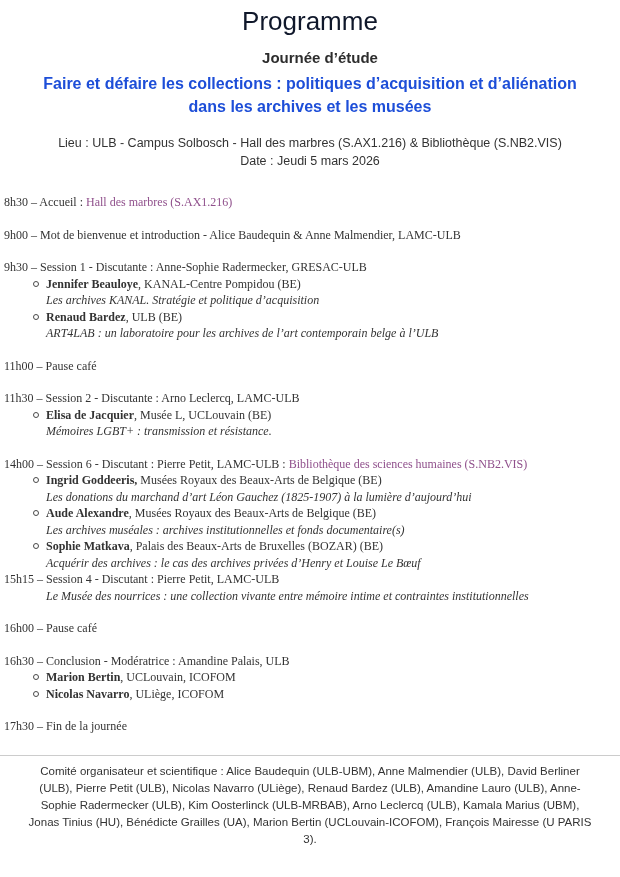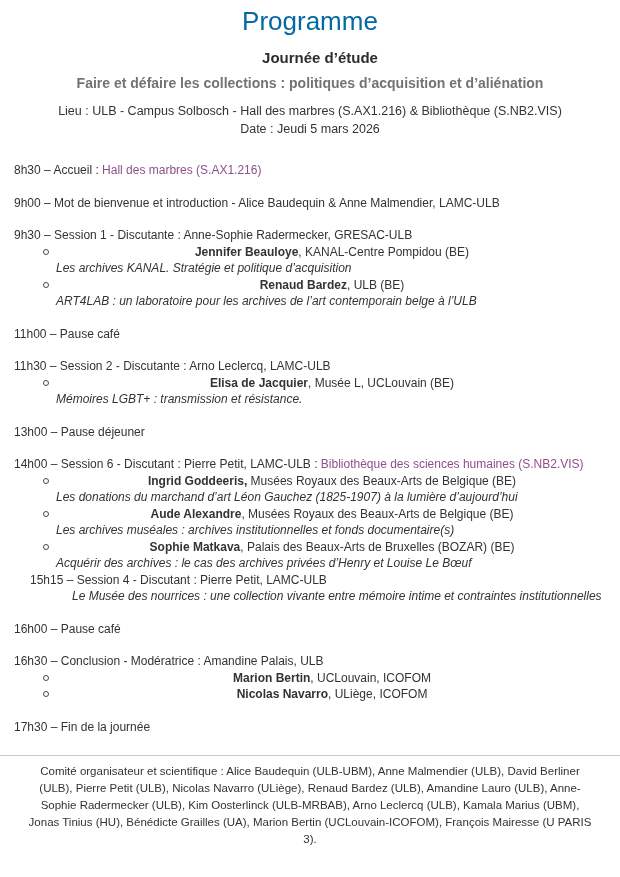--- a/index.html
+++ b/index.html
@@ -8,48 +8,48 @@
     font-family: "Liberation Sans", sans-serif;
     font-size: 12px;
     line-height: 16.5px;
     color: #333333;
   }
   .header { text-align: center; padding-top: 6px; }
   .page-title {
     font-size: 26px;
     line-height: 30px;
     font-weight: 400;
-    color: #0369a1;
+    color: #0f172a;
     margin: 0 0 12px 0;
   }
   .subtitle {
     font-size: 15px;
     font-weight: 700;
     line-height: 20px;
     margin: 0 0 4px 0;
     color: #2d2d2d;
     padding-left: 20px;
   }
   .event-line {
-    font-size: 14px;
+    font-size: 16px;
     font-weight: 700;
     line-height: 23px;
     margin: 0;
-    color: #737373;
+    color: #1d4ed8;
   }
-  .meta { font-size: 12.5px; line-height: 18px; margin-top: 7px; }
+  .meta { font-size: 12.5px; line-height: 18px; margin-top: 16px; }
   .meta div { margin: 0; }
 
-  .schedule { padding: 8px 12px 0 14px; }
+  .schedule { padding: 8px 12px 0 4px; font-family: Liberation Serif, serif; }
   .entry { margin-top: 16px; }
-  .entry.tight { margin-top: 0; margin-left: 16px; }
+  .entry.tight { margin-top: 0; }
   .accent { color: #8f4f8b; }
   .b { font-weight: 700; }
 
-  .speaker-line { position: relative; padding-left: 42px; text-align: center; }
+  .speaker-line { position: relative; padding-left: 42px; }
   .speaker-line.justify { text-align: justify; }
   .bullet {
     position: absolute;
     left: 29px;
     top: 5px;
     width: 4px;
     height: 4px;
     border: 1px solid #4a4a4a;
     border-radius: 50%;
     display: inline-block;
@@ -65,20 +65,21 @@
     line-height: 17px;
   }
 </style>
 </head>
 <body>
 
 <div class="header">
   <h1 class="page-title">Programme</h1>
   <p class="subtitle">Journée d’étude</p>
   <p class="event-line">Faire et défaire les collections : politiques d’acquisition et d’aliénation</p>
+  <p class="event-line">dans les archives et les musées</p>
   <div class="meta">
     <div>Lieu : ULB - Campus Solbosch -  Hall des marbres (S.AX1.216) &amp; Bibliothèque (S.NB2.VIS)</div>
     <div>Date : Jeudi 5 mars 2026</div>
   </div>
 </div>
 
 <main class="schedule" id="schedule">
     <div class="entry">
       <div><span>8h30 – </span><span>Accueil : </span><span class="accent">Hall des marbres (S.AX1.216)</span></div>
     </div>
@@ -92,23 +93,20 @@
       <div class="speaker-line"><span class="bullet"></span><span class="b">Renaud Bardez</span><span>, ULB (BE)</span></div>
       <div class="talk-title">ART4LAB : un laboratoire pour les archives de l’art contemporain belge à l’ULB</div>
     </div>
     <div class="entry">
       <div><span>11h00 – </span><span>Pause café</span></div>
     </div>
     <div class="entry">
       <div><span>11h30 – </span><span>Session 2 - Discutante : Arno Leclercq, LAMC-ULB</span></div>
       <div class="speaker-line"><span class="bullet"></span><span class="b">Elisa de Jacquier</span><span>, Musée L, UCLouvain (BE)</span></div>
       <div class="talk-title">Mémoires LGBT+ : transmission et résistance.</div>
-    </div>
-    <div class="entry">
-      <div><span>13h00 – </span><span>Pause déjeuner</span></div>
     </div>
     <div class="entry">
       <div><span>14h00 – </span><span>Session 6 - Discutant : Pierre Petit, LAMC-ULB : </span><span class="accent">Bibliothèque des sciences humaines (S.NB2.VIS)</span></div>
       <div class="speaker-line"><span class="bullet"></span><span class="b">Ingrid Goddeeris,</span><span> Musées Royaux des Beaux-Arts de Belgique (BE)</span></div>
       <div class="talk-title">Les donations du marchand d’art Léon Gauchez (1825-1907) à la lumière d’aujourd’hui</div>
       <div class="speaker-line"><span class="bullet"></span><span class="b">Aude Alexandre</span><span>, Musées Royaux des Beaux-Arts de Belgique (BE)</span></div>
       <div class="talk-title">Les archives muséales : archives institutionnelles et fonds documentaire(s)</div>
       <div class="speaker-line"><span class="bullet"></span><span class="b">Sophie Matkava</span><span>, Palais des Beaux-Arts de Bruxelles (BOZAR) (BE)</span></div>
       <div class="talk-title">Acquérir des archives : le cas des archives privées d’Henry et Louise Le Bœuf</div>
     </div>

